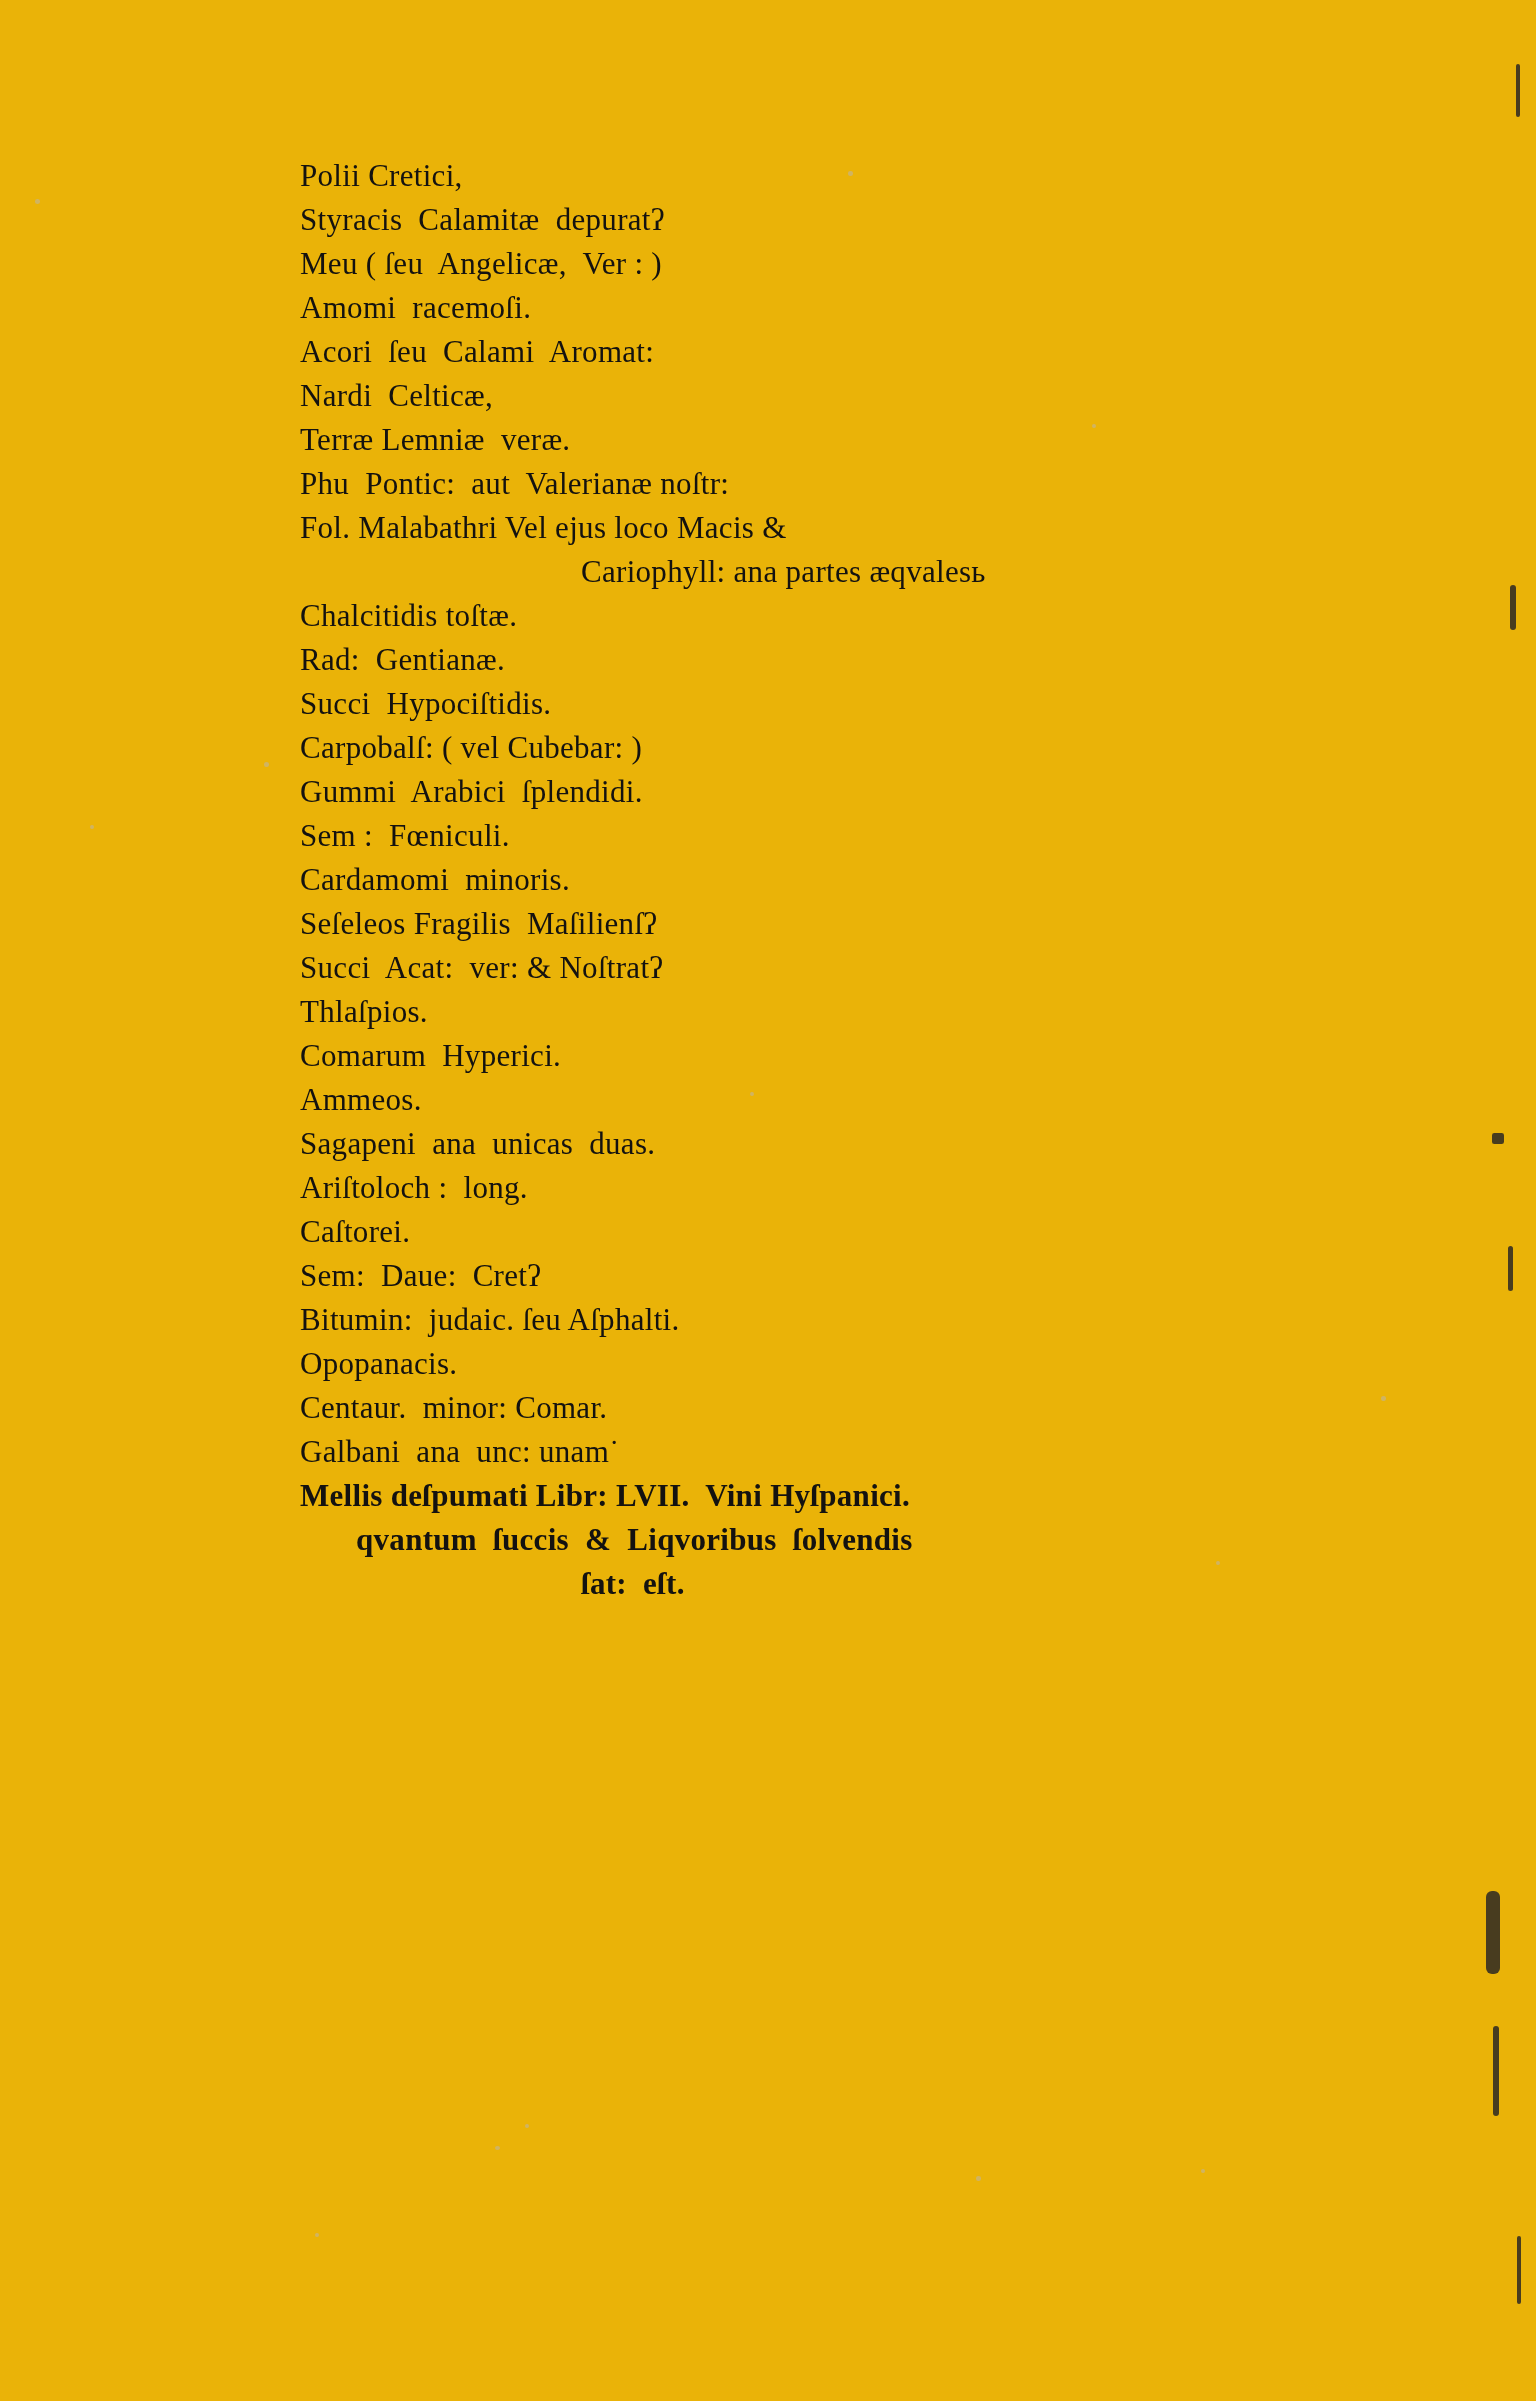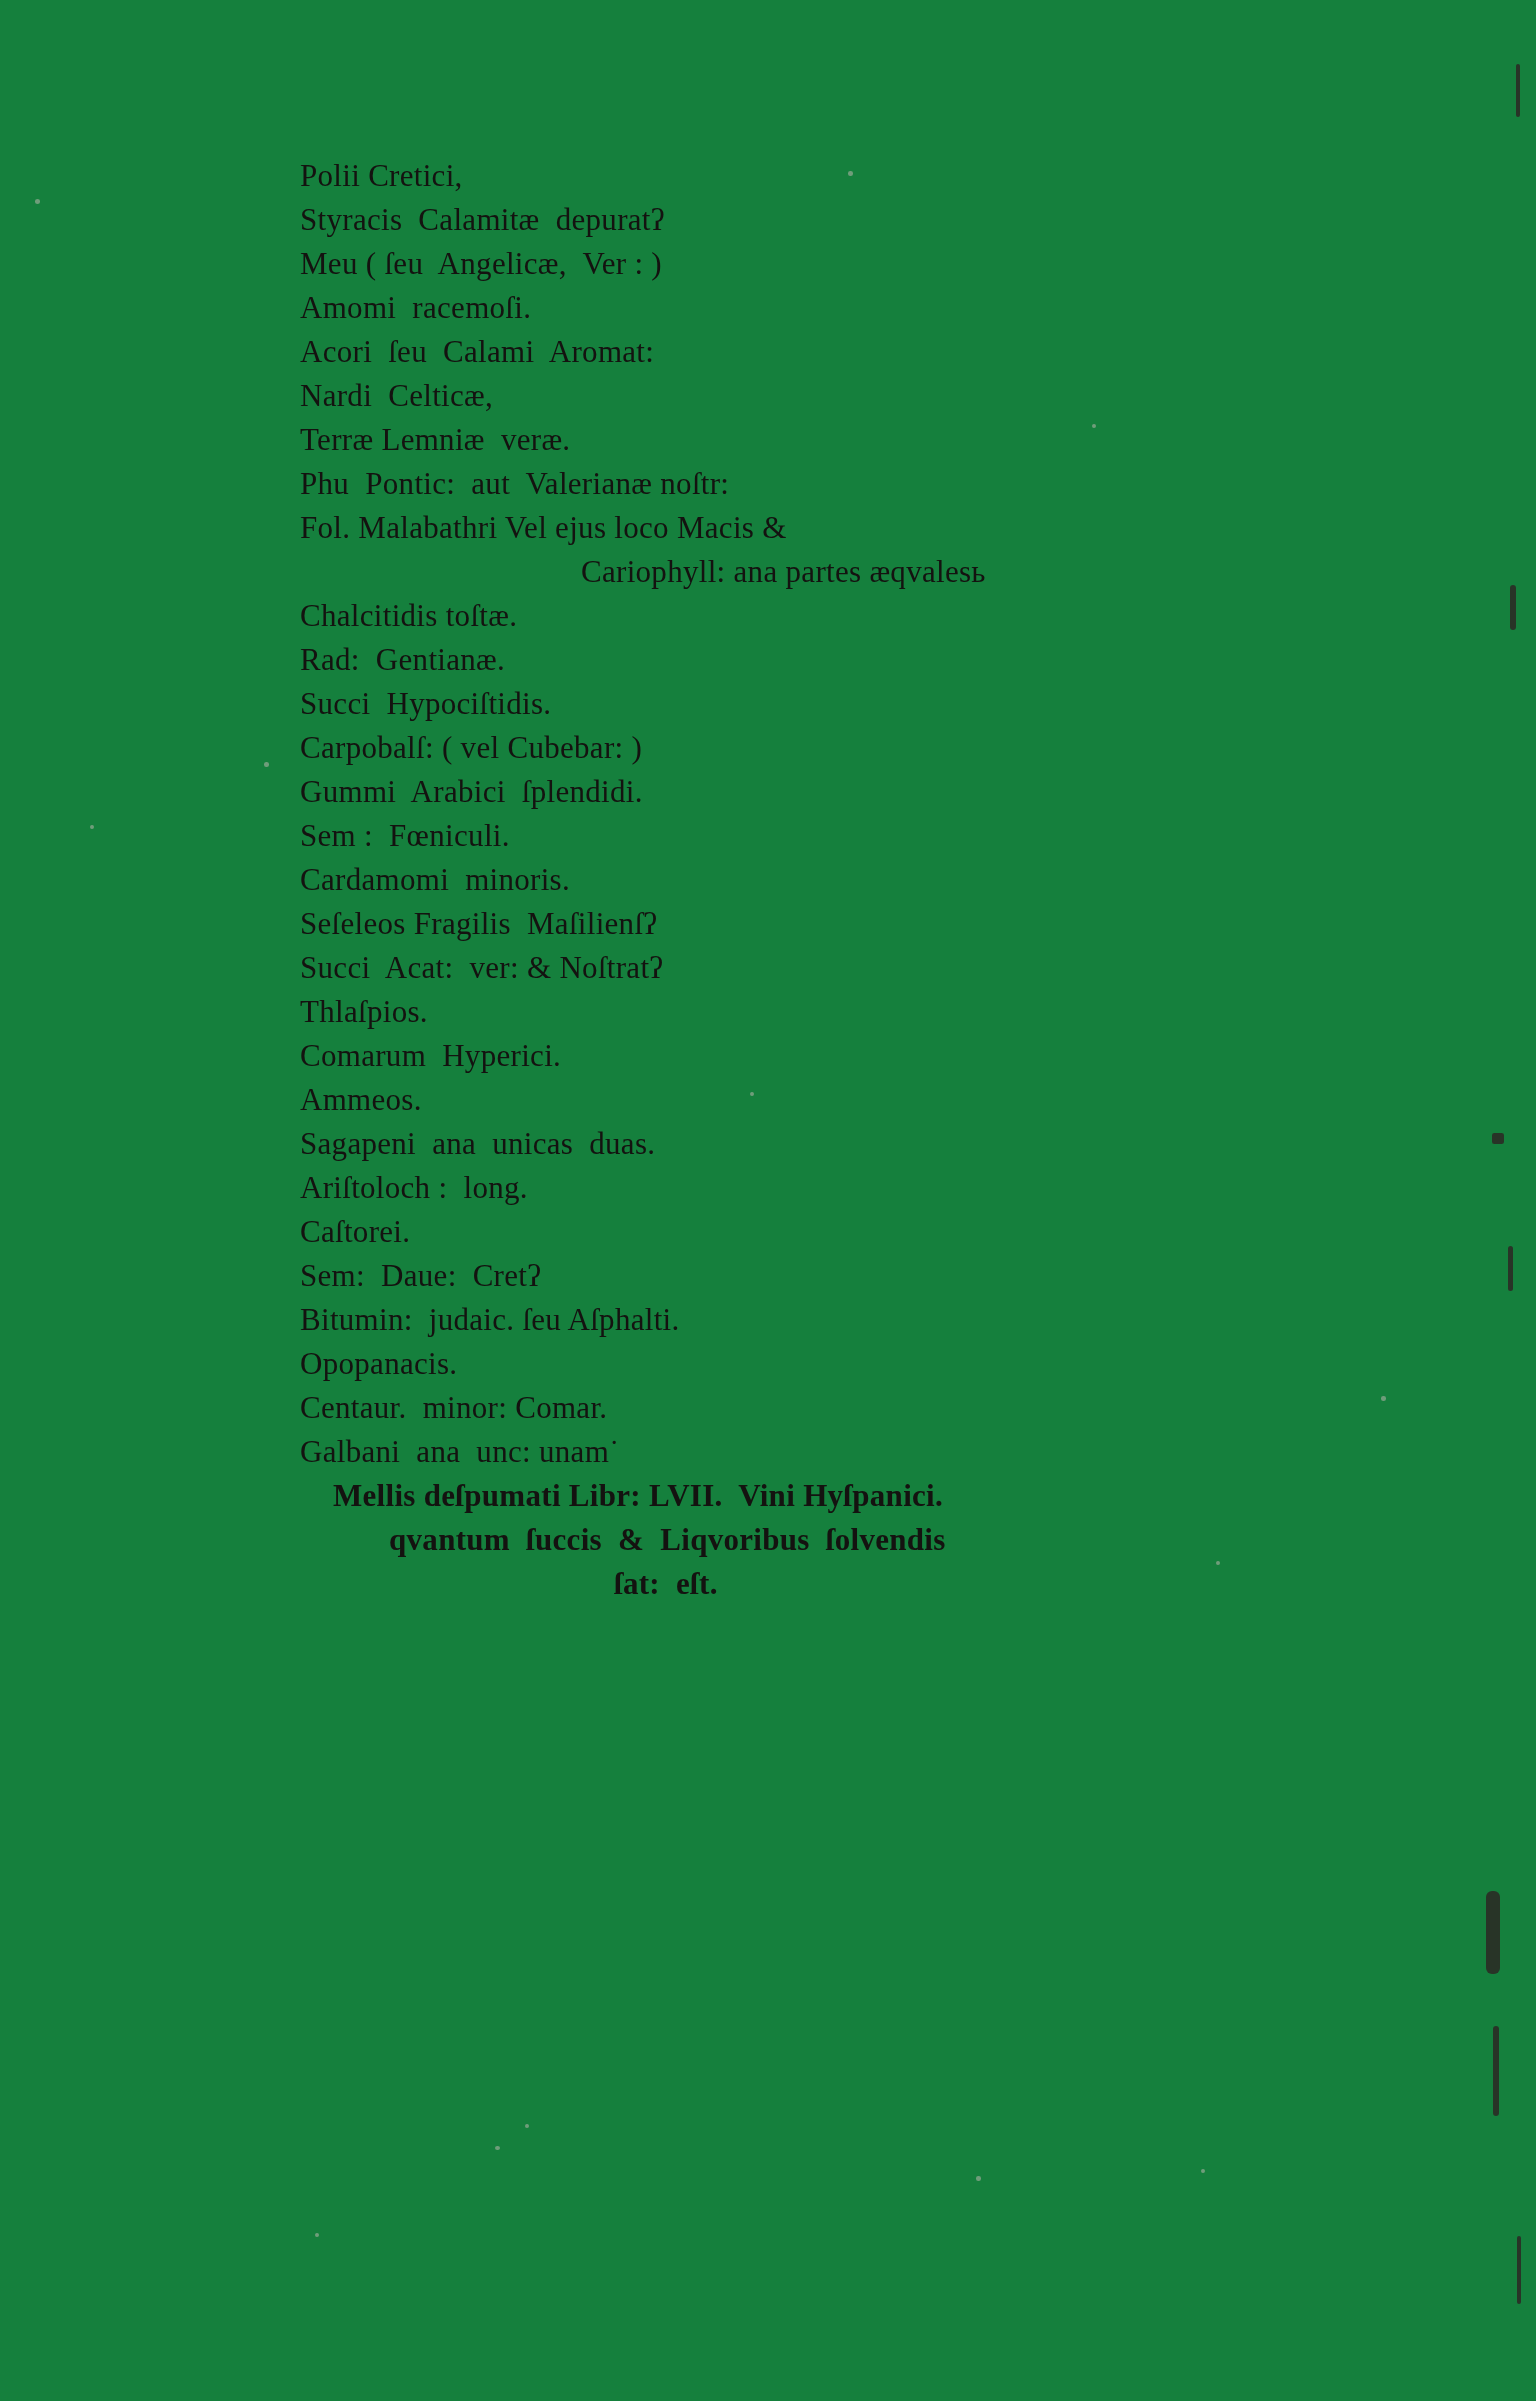--- a/index.html
+++ b/index.html
@@ -12,21 +12,21 @@
     height: 2401px;
     position: relative;
     overflow: hidden;
     font-family: "Liberation Serif", serif;
   }
 
   
   .page {
     position: absolute;
     inset: 0;
-    background: #15803d;
+    background: #eab308;
   }
 
   
   .speck {
     position: absolute;
     background: #b9b5ad;
     border-radius: 50%;
     opacity: 0.55;
   }
 
@@ -48,21 +48,21 @@
     font-size: 31px;
     line-height: 44px;
     color: #141210;
     white-space: pre;
     letter-spacing: 0.3px;
     font-family: "Liberation Serif", serif;
   }
   .line.indent-2 { padding-left: 56px; }
   .line.indent-3 { padding-left: 281px; font-family: Liberation Serif, serif; }
 
-  .line.bold { font-weight: 700; margin-left: 33px; }
+  .line.bold { font-weight: 700; }
 </style>
 </head>
 <body>
 
 <div class="page">
 
   <div class="speck" style="left:35px; top:199px; width:5.3px; height:4.5px;"></div>
   <div class="speck" style="left:90px; top:825px; width:3.8px; height:3.8px;"></div>
   <div class="speck" style="left:264px; top:762px; width:4.5px; height:4.5px;"></div>
   <div class="speck" style="left:750px; top:1092px; width:3.8px; height:3.8px;"></div>

